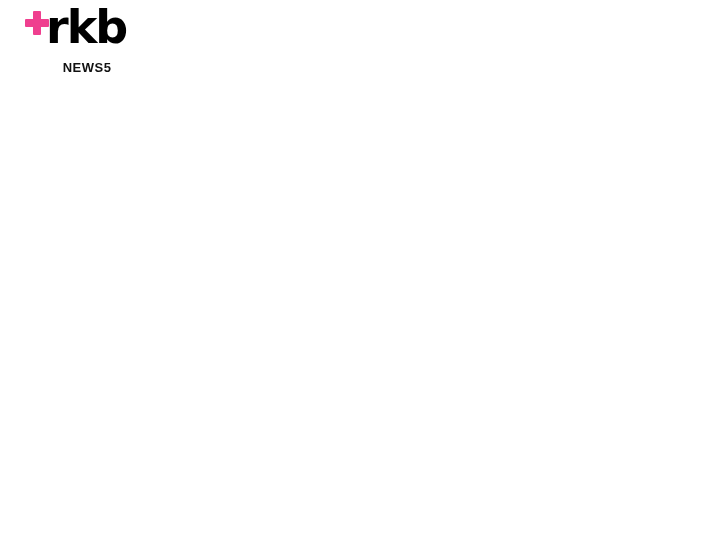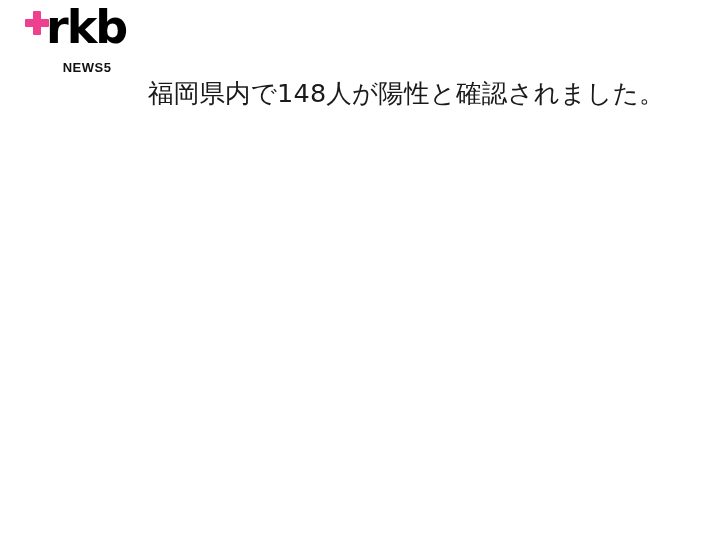--- a/index.html
+++ b/index.html
@@ -111,21 +111,20 @@
       <div class="logo-cross">
         <span class="h"></span>
         <span class="v"></span>
       </div>
       <div class="logo-word">rkb</div>
     </div>
     <div class="logo-news">NEWS5</div>
   </div>
 
   <div class="article">
-    <p>福岡県内で148人が陽性と確認されました。</p>
 
     <div class="blank-line"></div>
 
     
 
     
 
     
 
     

